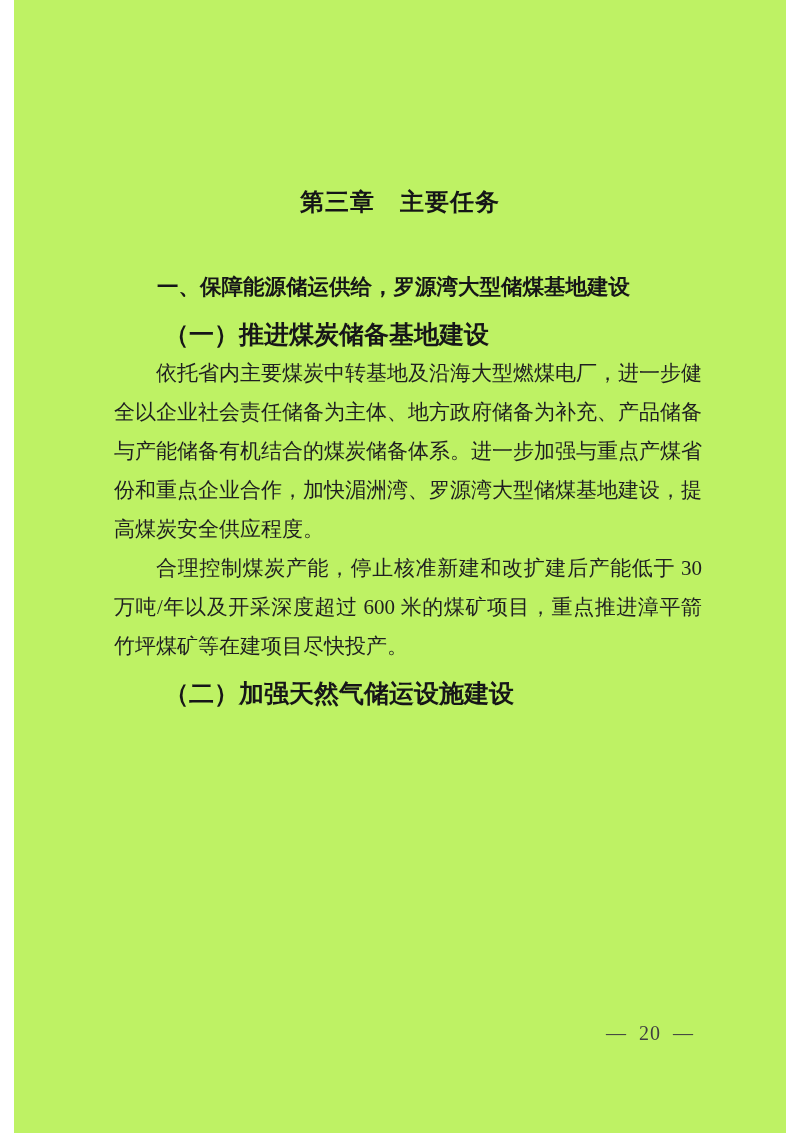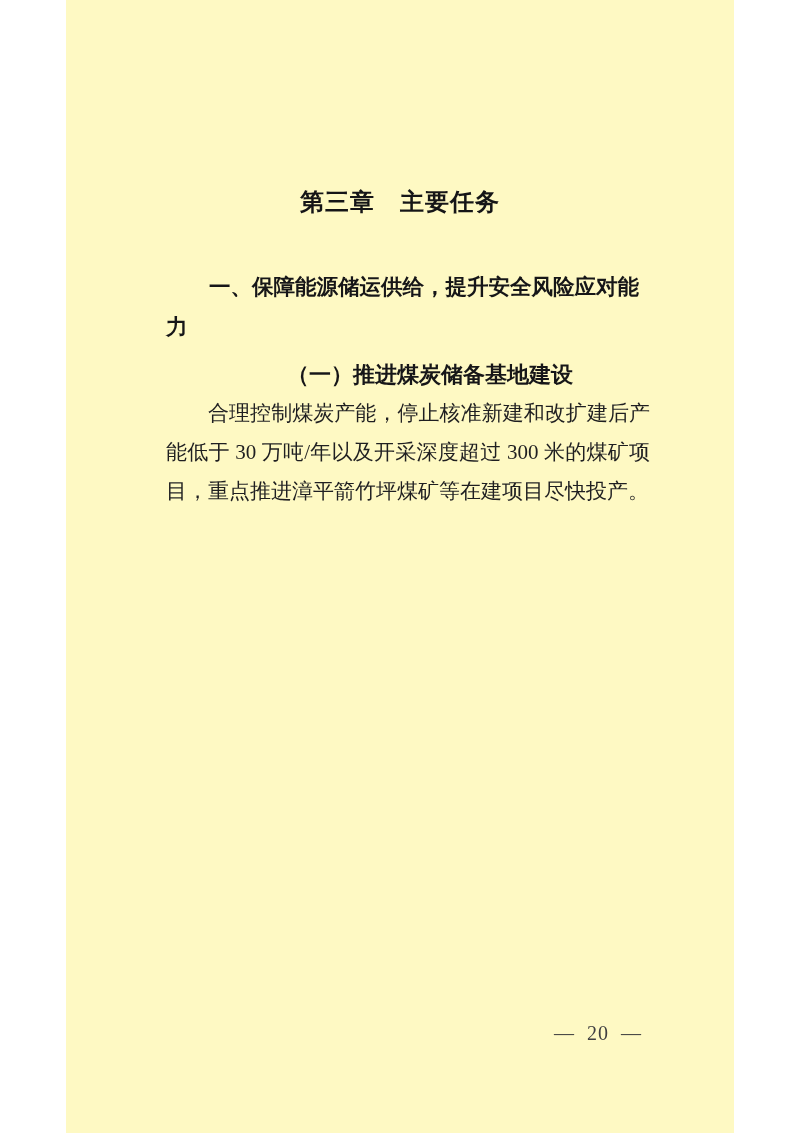--- a/index.html
+++ b/index.html
@@ -2,24 +2,24 @@
 <html lang="zh"><head>
 <meta charset="utf-8">
 <style>
   html, body {
     margin: 0;
     padding: 0;
     background: #ffffff;
   }
   .page {
     position: relative;
-    width: 668px;
+    width: 772px;
     height: 1133px;
     margin: 0 auto;
-    background: #fef9c3;
+    background: #bef264;
     color: #1d1d1f;
     overflow: hidden;
     box-sizing: border-box;
     padding-top: 186px;
   }
   .chapter-title {
     margin: 0;
     text-align: center;
     font-family: "Liberation Sans", "DejaVu Sans", sans-serif;
     font-weight: 700;
@@ -38,25 +38,24 @@
     font-weight: 700;
     font-size: 21.5px;
     line-height: 40px;
     text-indent: 2em;
     color: #161618;
   }
   .subsection-heading {
     margin: 8px 0 0 0;
     font-family: "Liberation Serif", "DejaVu Serif", serif;
     font-weight: 700;
-    font-size: 22px;
+    font-size: 25px;
     line-height: 39px;
     text-indent: 2em;
     color: #161618;
-    text-align: center;
   }
   .body-paragraph {
     margin: 0;
     font-family: "Liberation Serif", "DejaVu Serif", serif;
     font-size: 21px;
     line-height: 39px;
     text-indent: 2em;
     text-align: justify;
     color: #1f1f21;
   }
@@ -73,26 +72,28 @@
 </style>
 </head>
 <body>
 
 <div class="page">
 
   <h1 class="chapter-title">第三章　主要任务</h1>
 
   <div class="content">
 
-    <h2 class="section-heading">一、保障能源储运供给，提升安全风险应对能力</h2>
+    <h2 class="section-heading">一、保障能源储运供给，罗源湾大型储煤基地建设</h2>
 
     <h3 class="subsection-heading">（一）推进煤炭储备基地建设</h3>
 
+    <p class="body-paragraph">依托省内主要煤炭中转基地及沿海大型燃煤电厂，进一步健全以企业社会责任储备为主体、地方政府储备为补充、产品储备与产能储备有机结合的煤炭储备体系。进一步加强与重点产煤省份和重点企业合作，加快湄洲湾、罗源湾大型储煤基地建设，提高煤炭安全供应程度。</p>
 
-    <p class="body-paragraph">合理控制煤炭产能，停止核准新建和改扩建后产能低于 30 万吨/年以及开采深度超过 300 米的煤矿项目，重点推进漳平箭竹坪煤矿等在建项目尽快投产。</p>
+    <p class="body-paragraph">合理控制煤炭产能，停止核准新建和改扩建后产能低于 30 万吨/年以及开采深度超过 600 米的煤矿项目，重点推进漳平箭竹坪煤矿等在建项目尽快投产。</p>
 
+    <h3 class="subsection-heading">（二）加强天然气储运设施建设</h3>
 
 
   </div>
 
   <div class="page-footer">— 20 —</div>
 
 </div>
 
 </body></html>

